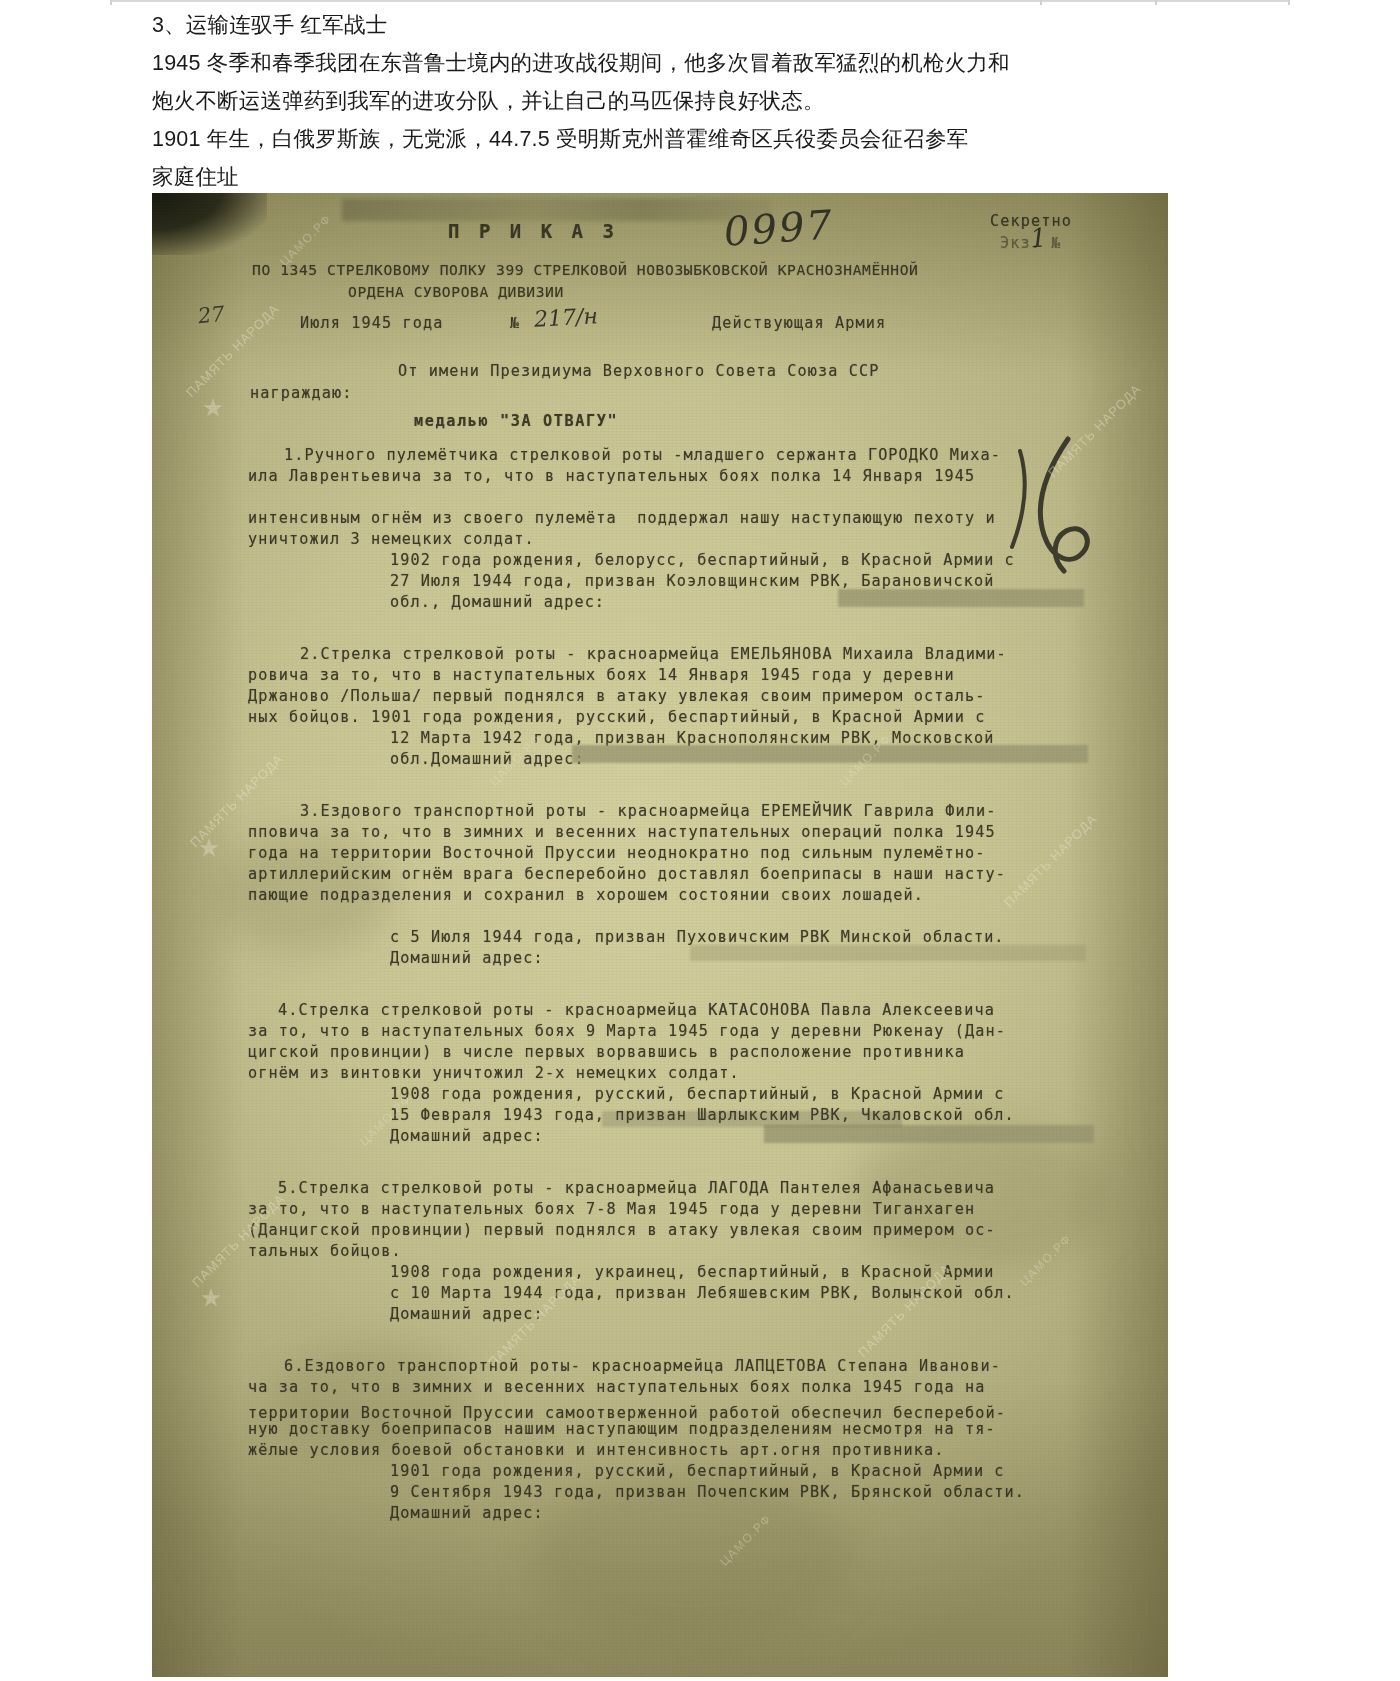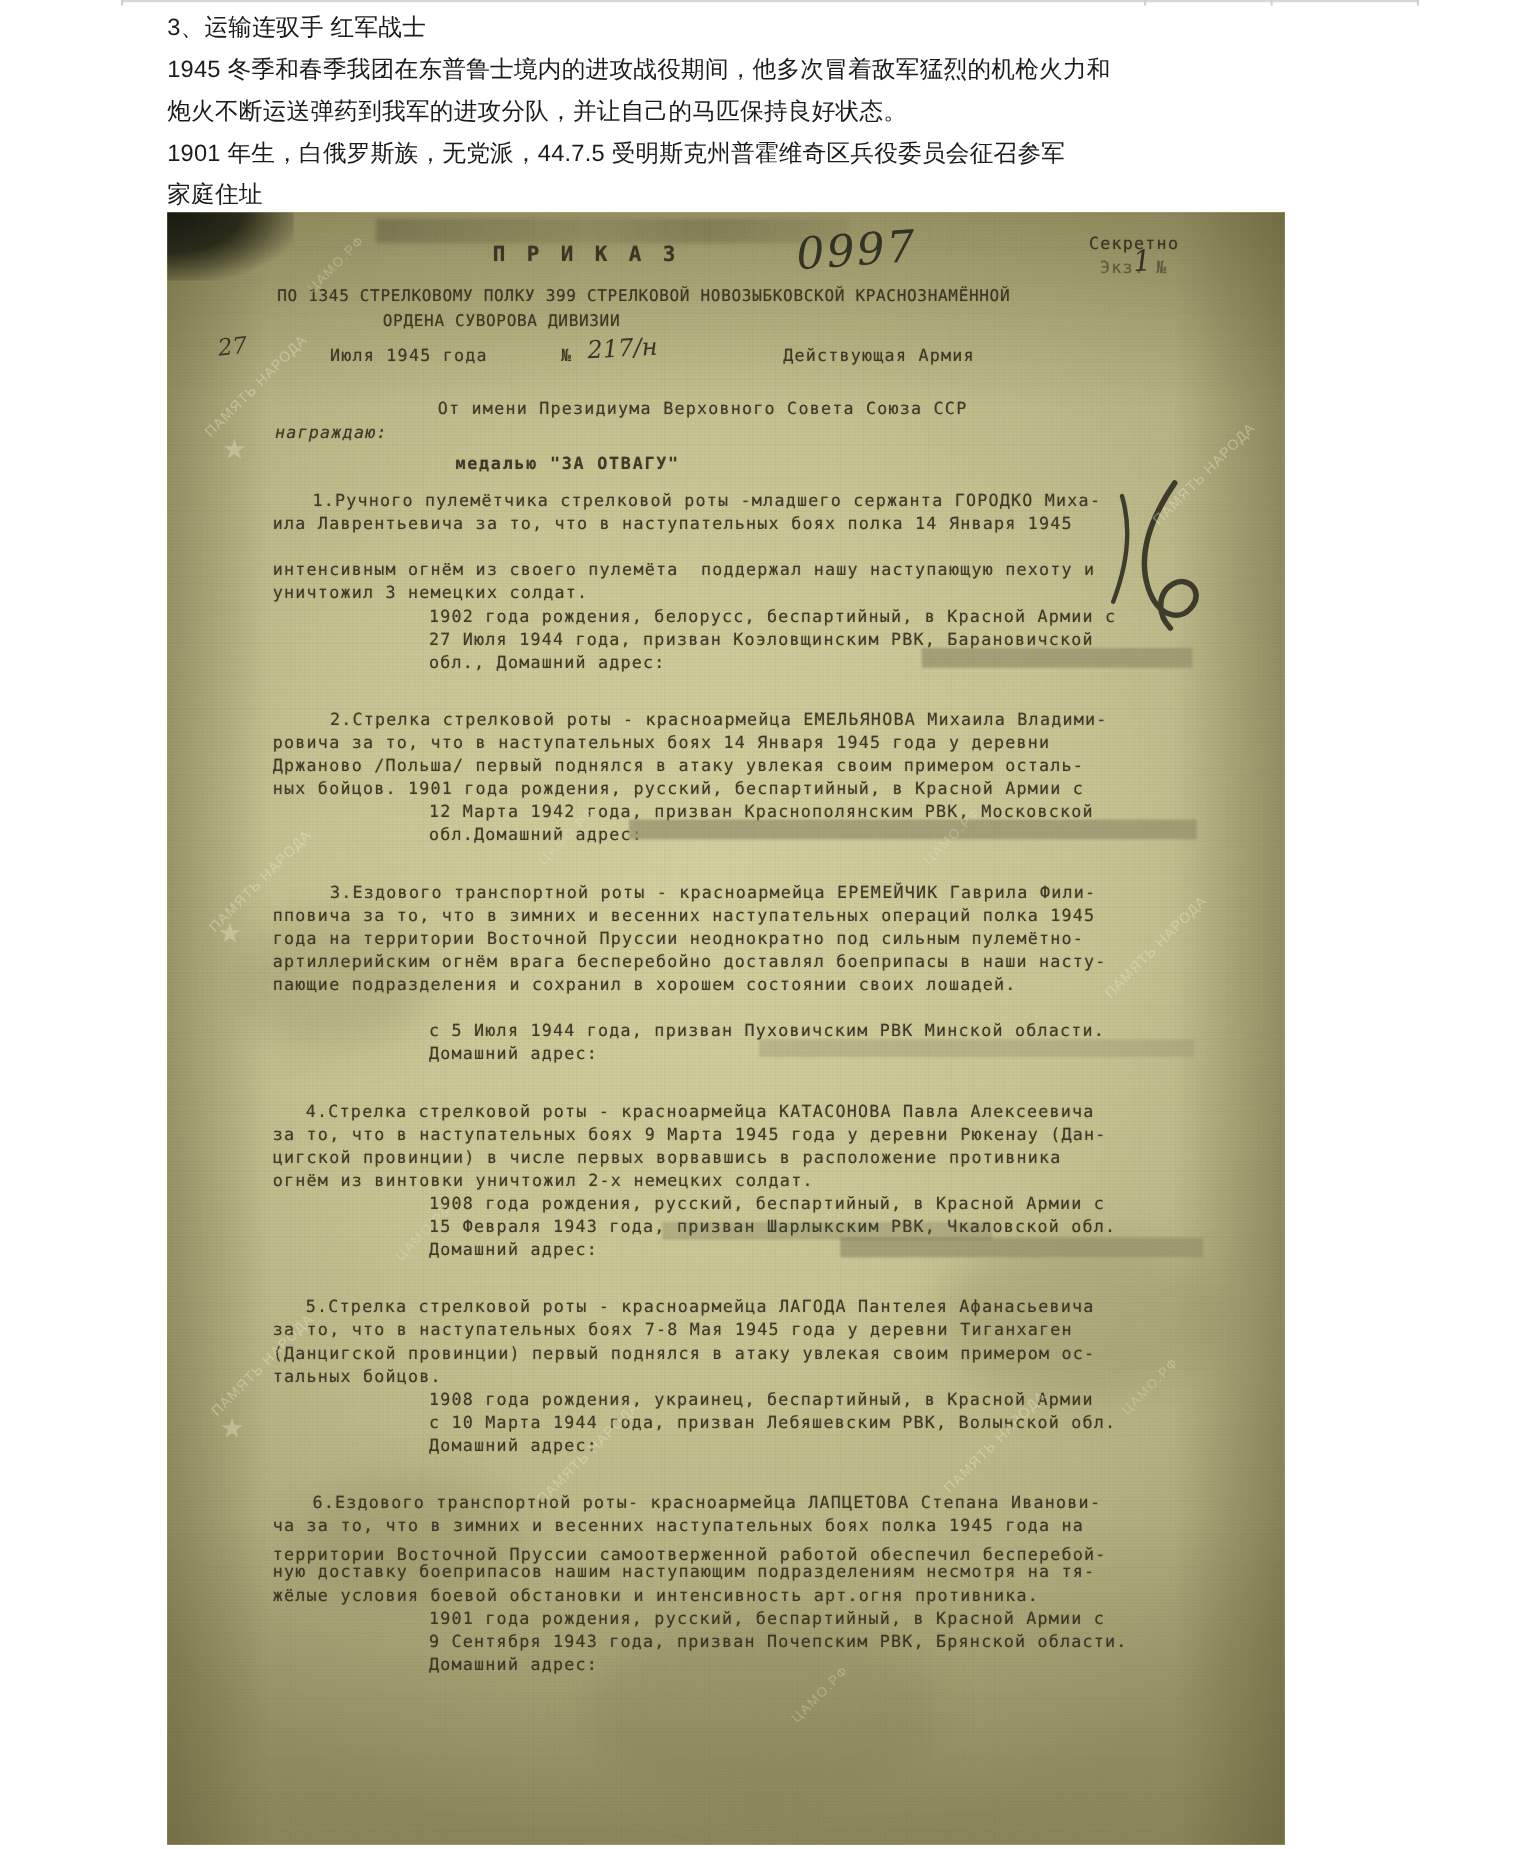--- a/index.html
+++ b/index.html
@@ -232,21 +232,21 @@
       <div class="ln faint" style="left:848px; top:40px;">Экз. №</div>
 
       <div class="ln" style="left:100px; top:66px; font-size:14.6px; letter-spacing:.6px;">ПО 1345 СТРЕЛКОВОМУ ПОЛКУ 399 СТРЕЛКОВОЙ НОВОЗЫБКОВСКОЙ КРАСНОЗНАМЁННОЙ</div>
       <div class="ln" style="left:196px; top:88px; font-size:14.6px; letter-spacing:.6px;">ОРДЕНА СУВОРОВА ДИВИЗИИ</div>
 
       <div class="ln" style="left:148px; top:120px;">Июля 1945 года</div>
       <div class="ln" style="left:358px; top:120px;">№</div>
       <div class="ln" style="left:560px; top:120px;">Действующая Армия</div>
 
       <div class="ln" style="left:246px; top:168px;">От имени Президиума Верховного Совета Союза ССР</div>
-      <div class="ln" style="left:98px;  top:190px;font-style:italic;">награждаю:</div>
+      <div class="ln" style="left:98px;  top:190px;">награждаю:</div>
       <div class="ln bold" style="left:262px; top:218px; letter-spacing:1.6px;">медалью "ЗА ОТВАГУ"</div>
 
       <div class="ln" style="left:132px; top:252px;">1.Ручного пулемётчика стрелковой роты -младшего сержанта ГОРОДКО Миха-</div>
       <div class="ln" style="left:96px;  top:273px;">ила Лаврентьевича за то, что в наступательных боях полка 14 Января 1945</div>
       <div class="ln" style="left:96px;  top:315px;">интенсивным огнём из своего пулемёта  поддержал нашу наступающую пехоту и</div>
       <div class="ln" style="left:96px;  top:336px;">уничтожил 3 немецких солдат.</div>
       <div class="ln" style="left:238px; top:357px;">1902 года рождения, белорусс, беспартийный, в Красной Армии с</div>
       <div class="ln" style="left:238px; top:378px;">27 Июля 1944 года, призван Коэловщинским РВК, Барановичской</div>
       <div class="ln" style="left:238px; top:399px;">обл., Домашний адрес:</div>
 

